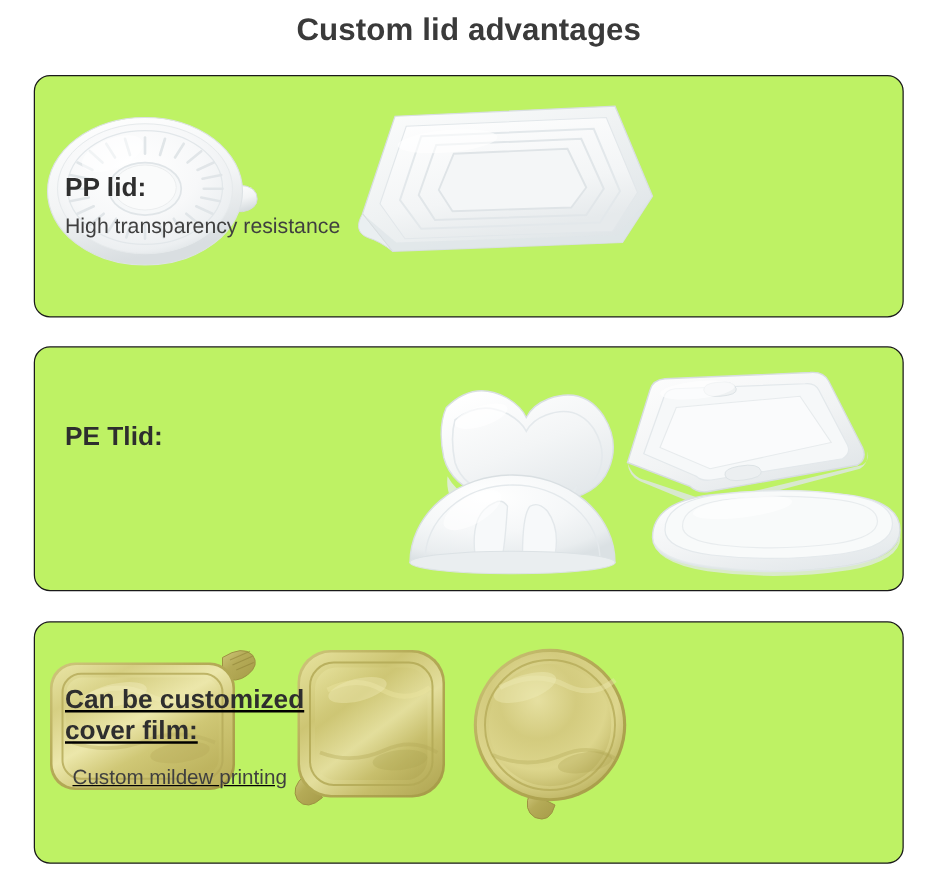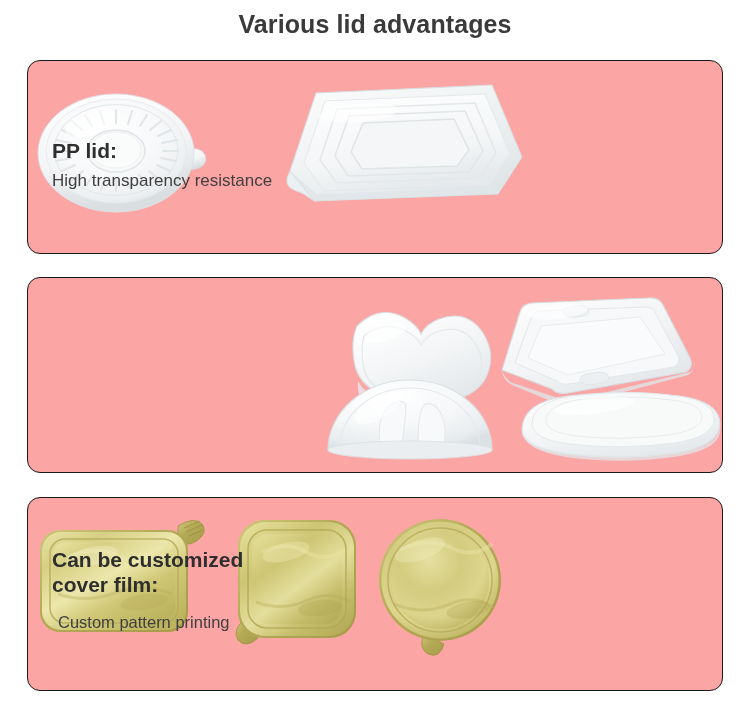--- a/index.html
+++ b/index.html
@@ -33,21 +33,21 @@
     letter-spacing: 0.1px;
   }
 
   
   .panel {
     position: absolute;
     left: 27px;
     width: 696px;
     border: 1.5px solid #1a1a1a;
     border-radius: 13px;
-    background: #fca5a5;
+    background: #bef264;
     box-sizing: border-box;
     overflow: hidden;
   }
   #panel-1 { top: 60px;  height: 194px; }
   #panel-2 { top: 277px; height: 196px; }
   #panel-3 { top: 497px; height: 194px; }
 
   .panel-text {
     position: absolute;
     left: 24px;
@@ -62,40 +62,40 @@
   }
   .panel-sub {
     font-size: 17px;
     color: #3f3f3f;
     line-height: 1.45;
     white-space: pre-line;
     margin-top: 5px;
   }
   #panel-1 .panel-text { top: 78px; }
   #panel-2 .panel-text { top: 60px; }
-  #panel-3 .panel-text { top: 50px; }
+  #panel-3 .panel-text { top: 50px; text-decoration: underline; }
   #panel-3 .panel-sub { margin-top: 13px; padding-left: 6px; font-size: 16.5px; }
 
   
   .art {
     position: absolute;
     top: 0;
     left: 0;
     width: 100%;
     height: 100%;
     pointer-events: none;
   }
   .art svg { display: block; }
 </style>
 </head>
 <body>
 
 <div class="page">
 
-  <div class="page-title">Various lid advantages</div>
+  <div class="page-title">Custom lid advantages</div>
 
   <div class="panel" id="panel-1">
 
     <div class="panel-text">
       <div class="panel-heading">PP lid:</div>
       <div class="panel-sub">High transparency resistance</div>
     </div>
 
     <div class="art">
       <svg width="696" height="192" viewBox="0 0 696 192" xmlns="http://www.w3.org/2000/svg">
@@ -182,20 +182,21 @@
 
           <ellipse cx="330" cy="52" rx="40" ry="9" fill="#ffffff" opacity="0.6" transform="rotate(-5 330 52)"></ellipse>
         </g>
       </svg>
     </div>
   </div>
 
   <div class="panel" id="panel-2">
 
     <div class="panel-text">
+      <div class="panel-heading">PE Tlid:</div>
     </div>
 
     <div class="art">
       <svg width="696" height="194" viewBox="0 0 696 194" xmlns="http://www.w3.org/2000/svg">
         <defs>
           <linearGradient id="peheart" x1="0.2" y1="0" x2="0.8" y2="1">
             <stop offset="0%" stop-color="#ffffff"></stop>
             <stop offset="50%" stop-color="#f3f5f6"></stop>
             <stop offset="100%" stop-color="#e1e6e9"></stop>
           </linearGradient>
@@ -265,21 +266,21 @@
         </g>
       </svg>
     </div>
   </div>
 
   <div class="panel" id="panel-3">
 
     <div class="panel-text">
       <div class="panel-heading">Can be customized
 cover film:</div>
-      <div class="panel-sub">Custom pattern printing</div>
+      <div class="panel-sub">Custom mildew printing</div>
     </div>
 
     <div class="art">
       <svg width="696" height="192" viewBox="0 0 696 192" xmlns="http://www.w3.org/2000/svg">
         <defs>
           <linearGradient id="goldRect" x1="0" y1="0" x2="0.85" y2="1">
             <stop offset="0%" stop-color="#e9e5a6"></stop>
             <stop offset="22%" stop-color="#d6cf83"></stop>
             <stop offset="48%" stop-color="#ece7ab"></stop>
             <stop offset="70%" stop-color="#cfc775"></stop>

